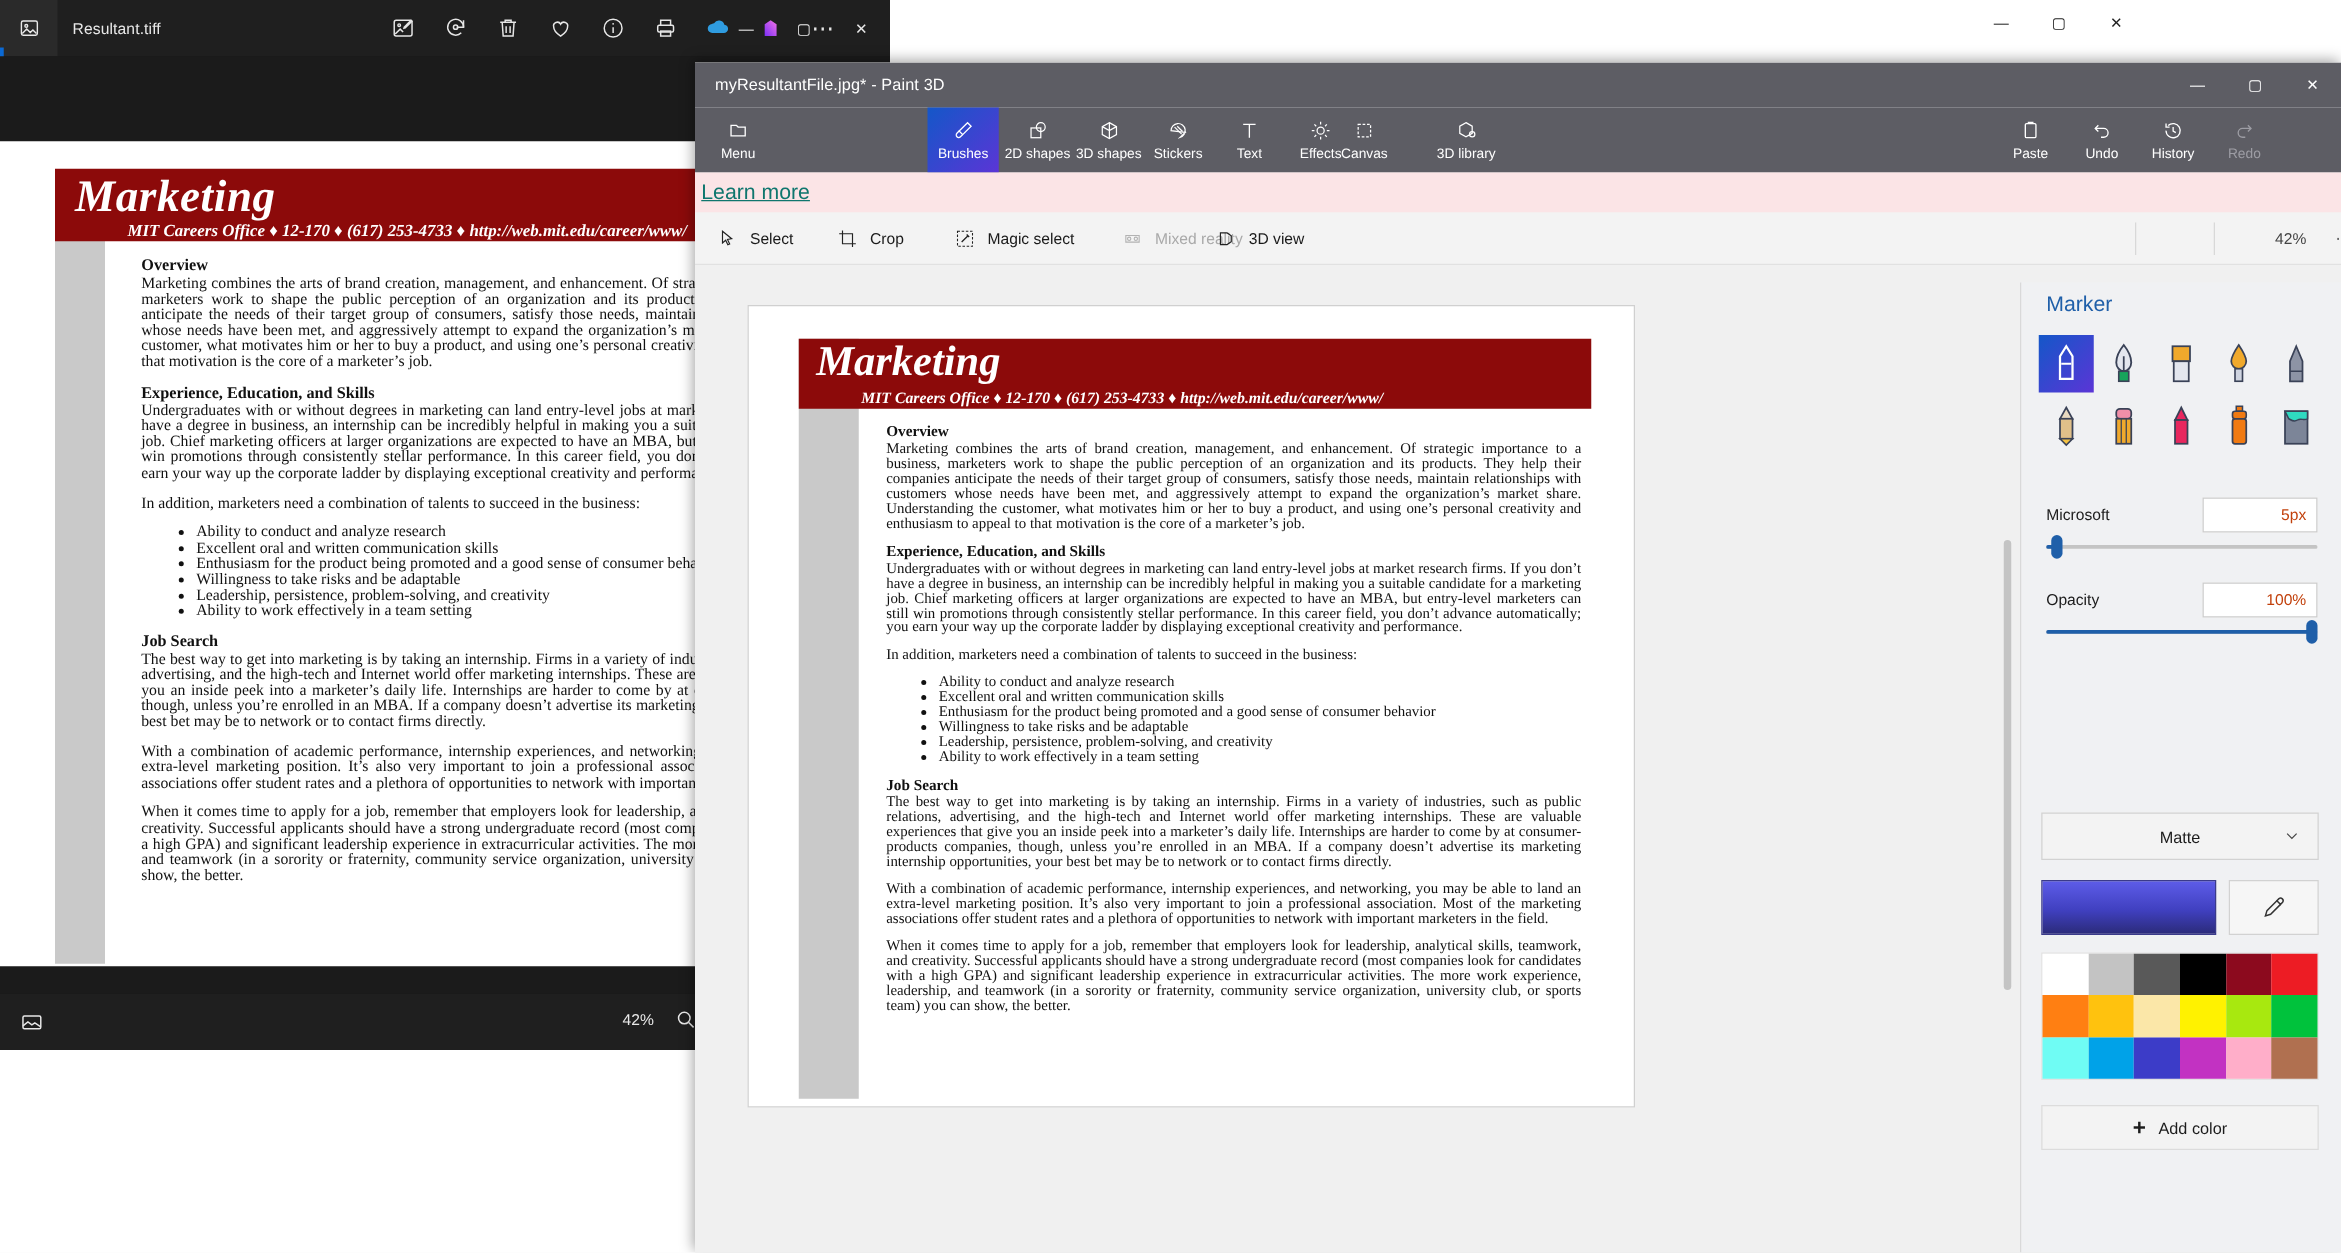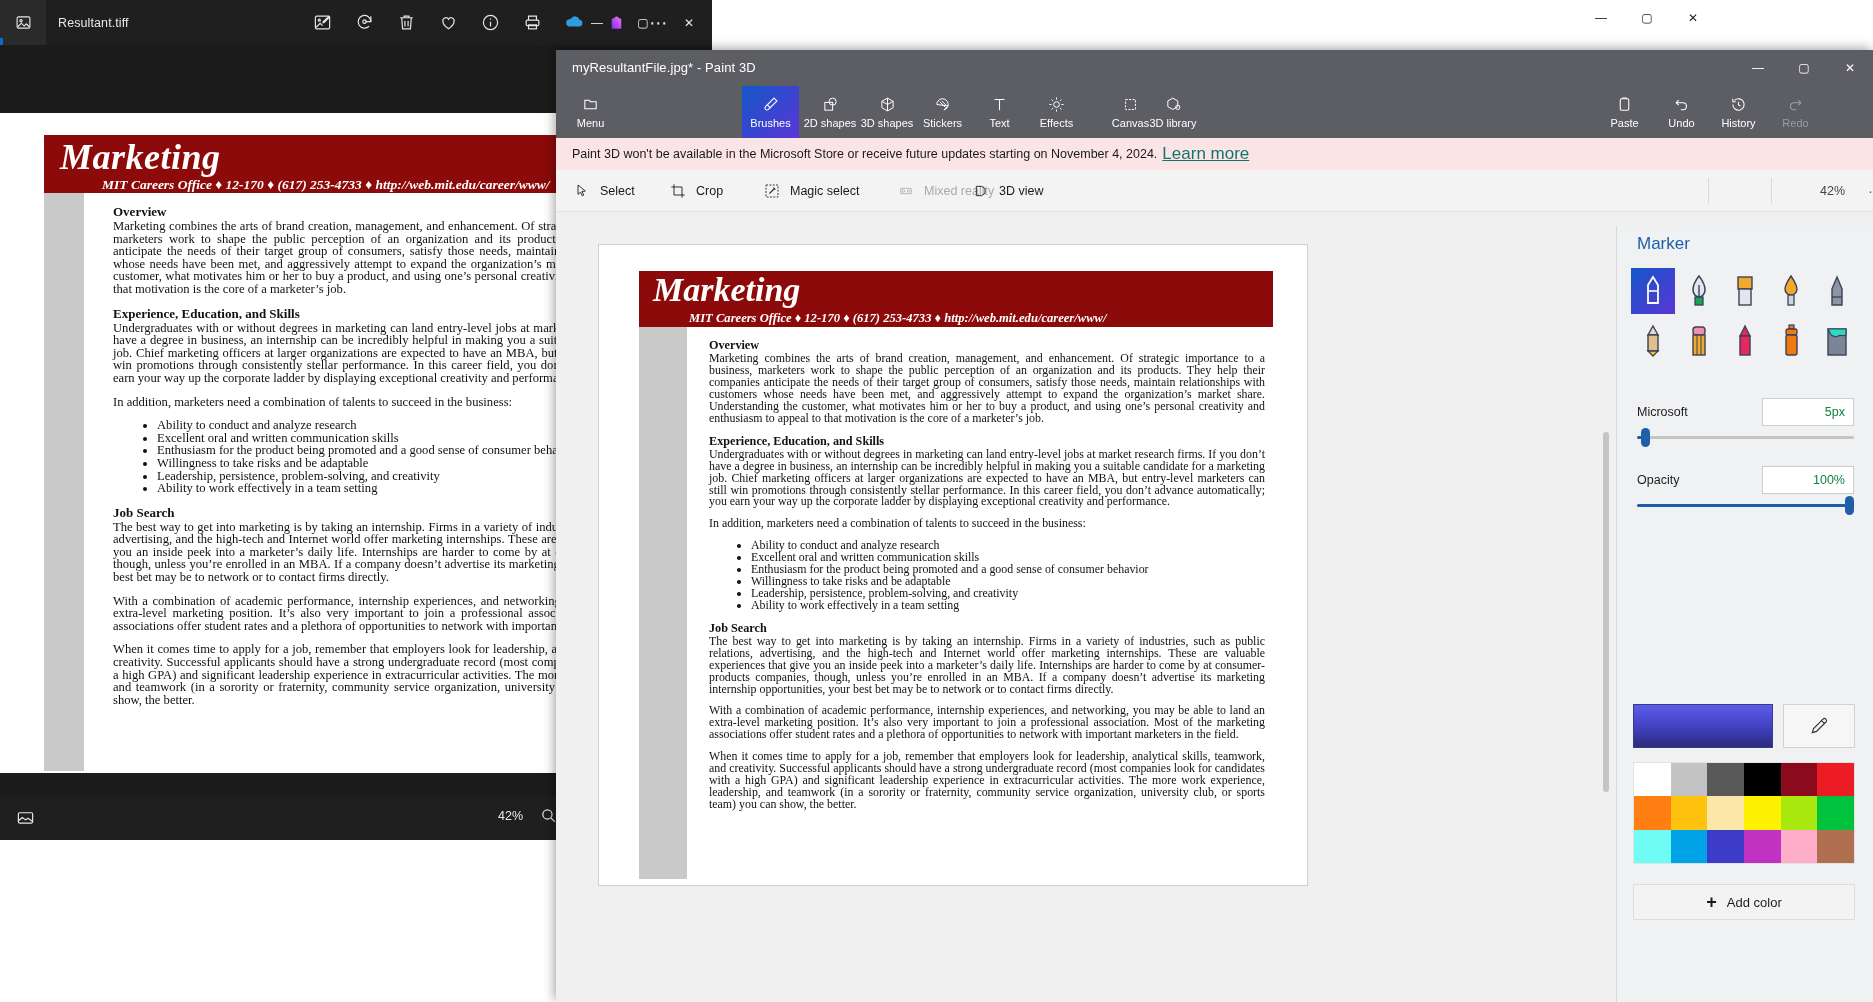--- a/index.html
+++ b/index.html
@@ -175,21 +175,21 @@
   .brush-cell {
     height:46px; display:flex; align-items:center; justify-content:center; cursor:default;
   }
   .brush-cell.sel { background: linear-gradient(135deg,#1457c8 0%,#5b35d6 100%); }
 
   .slider-row { position:absolute; left:0; width:257px; }
   .sl-label { position:absolute; left:20px; top:7px; font-size:12.5px; color:#1c1c1c; }
   .sl-box {
     position:absolute; left:145px; top:0px; width:92px; height:28px;
     background:#fff; border:1px solid #ccc; display:flex; align-items:center;
-    justify-content:flex-end; padding-right:8px; font-size:12.5px; color:#15803d;
+    justify-content:flex-end; padding-right:8px; font-size:12.5px; color:#c2410c;
   }
   .sl-track {
     position:absolute; left:20px; top:38px; width:217px; height:3px; background:#c4c4c4; border-radius:2px;
   }
   .sl-fill { position:absolute; left:0; top:0; height:3px; background:#1f5fa9; border-radius:2px; }
   .sl-thumb {
     position:absolute; top:-8px; width:9px; height:19px; background:#1f5fa9; border-radius:5px;
   }
 
   #matte-dd {
@@ -443,21 +443,21 @@
       <div class="rb-item" style="left:472px;">
         <span class="rb-ico">
           <svg width="17" height="17" viewBox="0 0 24 24" fill="none" stroke="#fff" stroke-width="1.4">
             <circle cx="12" cy="12" r="4"></circle>
             <path d="M12 2v3M12 19v3M2 12h3M19 12h3M5 5l2 2M17 17l2 2M19 5l-2 2M7 17l-2 2"></path>
           </svg>
         </span>
         <span class="rb-lbl">Effects</span>
       </div>
 
-      <div class="rb-item" style="left:546px;">
+      <div class="rb-item" style="left:507px;">
         <span class="rb-ico">
           <svg width="17" height="17" viewBox="0 0 24 24" fill="none" stroke="#fff" stroke-width="1.4" stroke-dasharray="3 2">
             <rect x="5" y="5" width="14" height="14"></rect>
           </svg>
         </span>
         <span class="rb-lbl">Canvas</span>
       </div>
 
       <div class="rb-item wide" style="left:586px;">
         <span class="rb-ico">
@@ -511,21 +511,20 @@
       </div>
 
       <div id="p3-collapse">
         <svg width="15" height="15" viewBox="0 0 24 24" fill="none" stroke="#fff" stroke-width="1.8">
           <path d="M5 15l7-7 7 7"></path>
         </svg>
       </div>
     </div>
 
     <div id="p3-notice">
-      <span id="p3-notice-text">Paint 3D won't be available in the Microsoft Store or receive future updates starting on November 4, 2024.</span>
       <a id="p3-notice-link" href="#">Learn more</a>
     </div>
 
     <div id="p3-subtoolbar">
 
       <div class="st-item" style="left:16px;">
         <span class="st-ico">
           <svg width="16" height="16" viewBox="0 0 24 24" fill="none" stroke="#222" stroke-width="1.4">
             <path d="M6 3l11 9-5 .8 2.6 5.4-2.2 1-2.6-5.4L6 17z"></path>
           </svg>
@@ -696,20 +695,28 @@
 
       <div class="slider-row" style="top:240px;">
         <div class="sl-label">Opacity</div>
         <div class="sl-box">100%</div>
         <div class="sl-track">
           <div class="sl-fill" style="width:213px;"></div>
           <div class="sl-thumb" style="left:208px;"></div>
         </div>
       </div>
 
+      <div id="matte-dd">
+        <span>Matte</span>
+        <span id="matte-chev">
+          <svg width="13" height="13" viewBox="0 0 24 24" fill="none" stroke="#444" stroke-width="1.8">
+              <path d="M5 9l7 7 7-7"></path>
+            </svg>
+        </span>
+      </div>
 
       <div id="current-color"></div>
       <div id="eyedropper">
         <svg width="20" height="20" viewBox="0 0 24 24" fill="none" stroke="#333" stroke-width="1.4">
           <path d="M17 3.5a2.5 2.5 0 0 1 3.5 3.5l-2 2-3.5-3.5z"></path>
           <path d="M15 5.5L5.5 15 4 20l5-1.5L18.5 9"></path>
         </svg>
       </div>
 
       <div id="palette">

